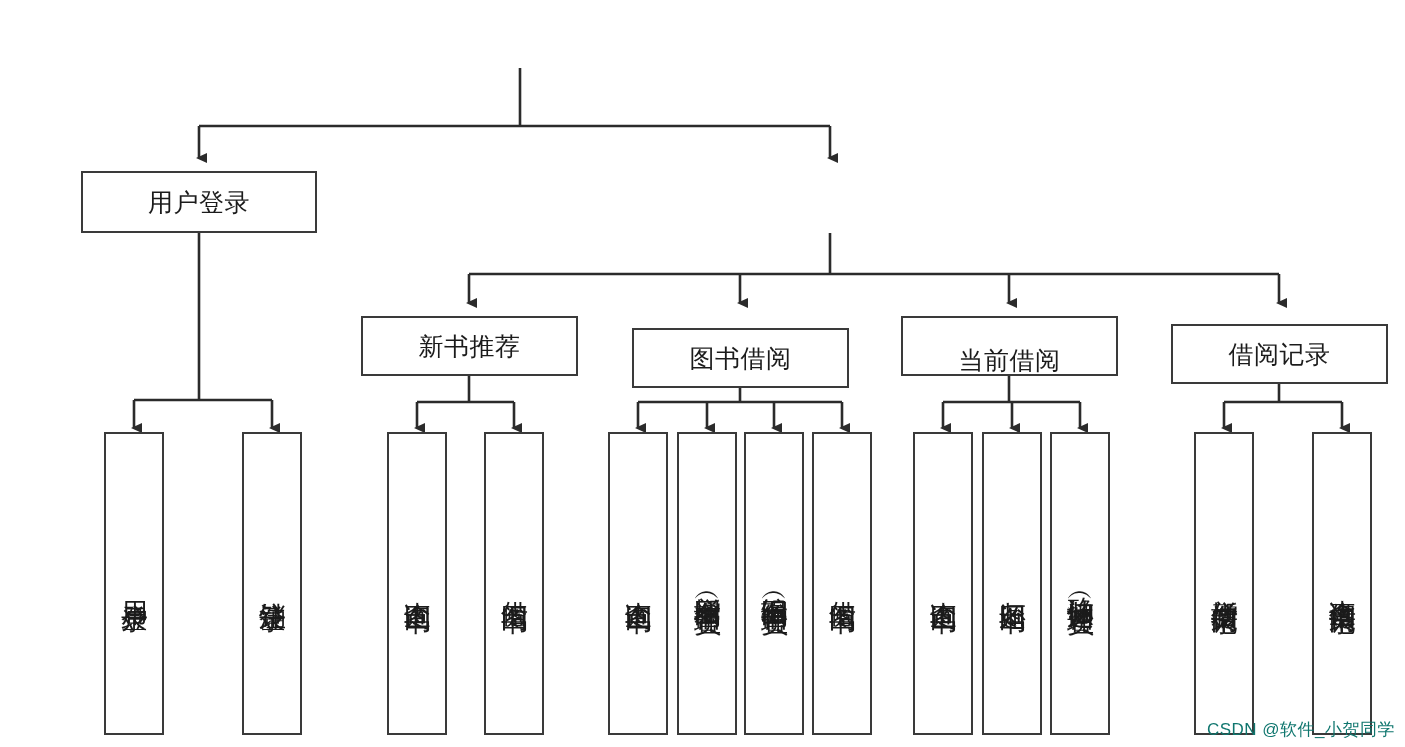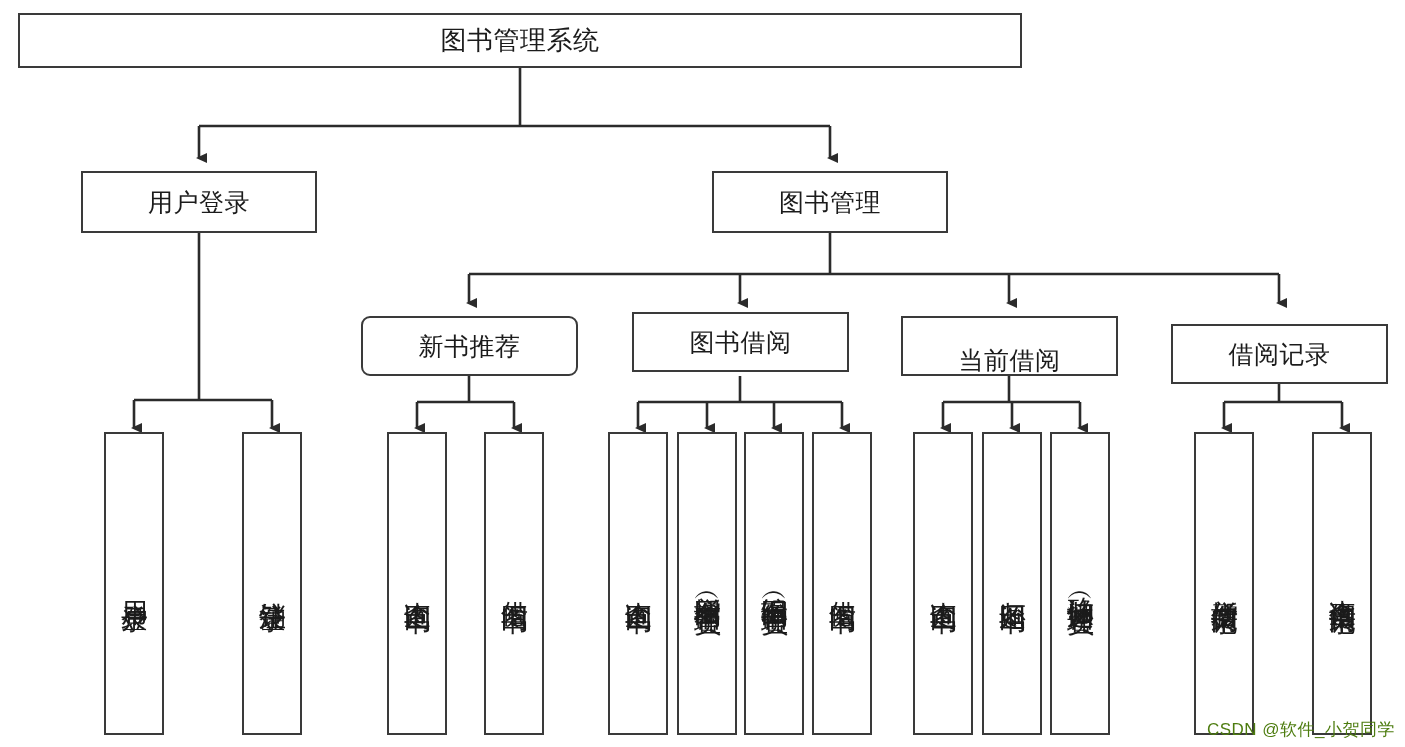--- a/index.html
+++ b/index.html
@@ -62,21 +62,21 @@
     line-height: 1.0;
     letter-spacing: 2px;
     display: block;
     max-height: 100%;
   }
   #watermark {
     position: absolute;
     right: 10px;
     bottom: 6px;
     font-size: 17px;
-    color: #4d7c0f;
+    color: #0f766e;
     letter-spacing: 0.5px;
     z-index: 5;
     white-space: nowrap;
     margin-left: 44px;
   }
 </style>
 </head>
 <body>
 
 <div id="diagram-root">
@@ -124,37 +124,31 @@
       <path d="M1012,402 L1012,428" marker-end="url(#arrow)"></path>
       <path d="M1080,402 L1080,428" marker-end="url(#arrow)"></path>
 
       <path d="M1279,376 L1279,402"></path>
       <path d="M1224,402 L1342,402"></path>
       <path d="M1224,402 L1224,428" marker-end="url(#arrow)"></path>
       <path d="M1342,402 L1342,428" marker-end="url(#arrow)"></path>
     </g>
   </svg>
 
-  <div class="node horizontal root" style="left:18px; top:13px; width:1004px; height:55px;">
-    <span class="node-label">图书管理系统</span>
-  </div>
 
   <div class="node horizontal" style="left:81px; top:171px; width:236px; height:62px;">
     <span class="node-label">用户登录</span>
   </div>
 
-  <div class="node horizontal" style="left:712px; top:171px; width:236px; height:62px;">
-    <span class="node-label">图书管理</span>
-  </div>
-
-  <div class="node horizontal" style="left:361px; top:316px; width:217px; height:60px;border-radius:9px;">
+
+  <div class="node horizontal" style="left:361px; top:316px; width:217px; height:60px;">
     <span class="node-label">新书推荐</span>
   </div>
 
-  <div class="node horizontal" style="left:632px; top:312px; width:217px; height:60px;">
+  <div class="node horizontal" style="left:632px; top:328px; width:217px; height:60px;">
     <span class="node-label">图书借阅</span>
   </div>
 
   <div class="node horizontal" style="left:901px; top:316px; width:217px; height:60px;align-items:flex-end;">
     <span class="node-label">当前借阅</span>
   </div>
 
   <div class="node horizontal" style="left:1171px; top:324px; width:217px; height:60px;">
     <span class="node-label">借阅记录</span>
   </div>

